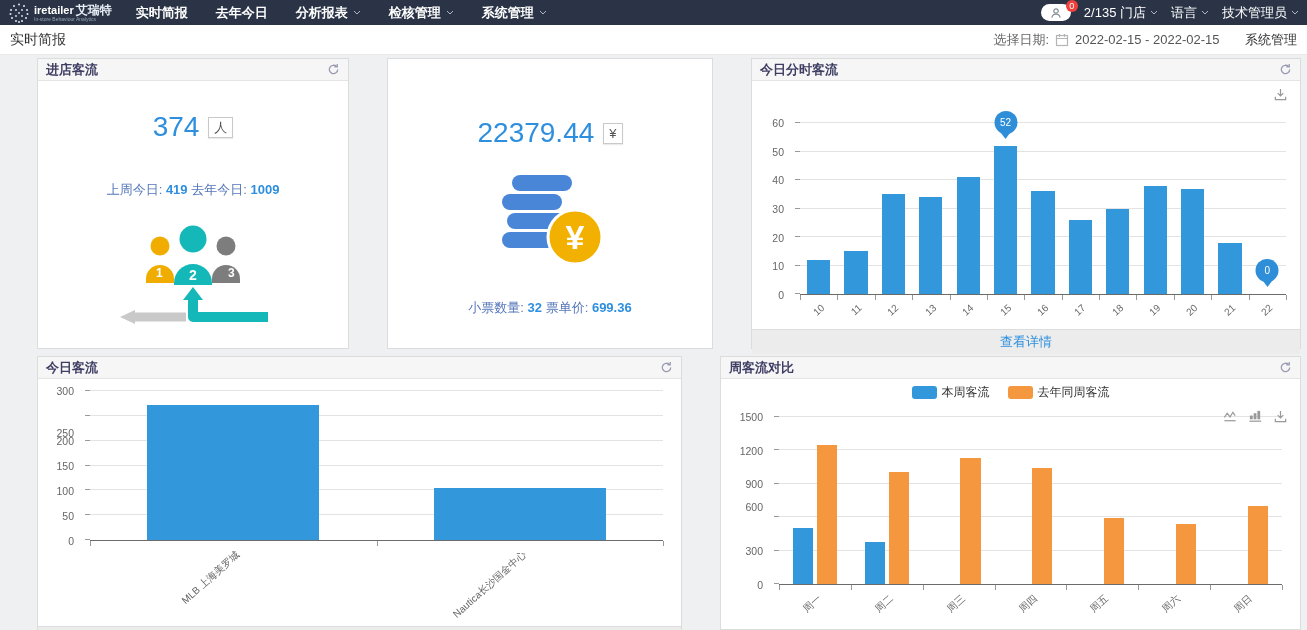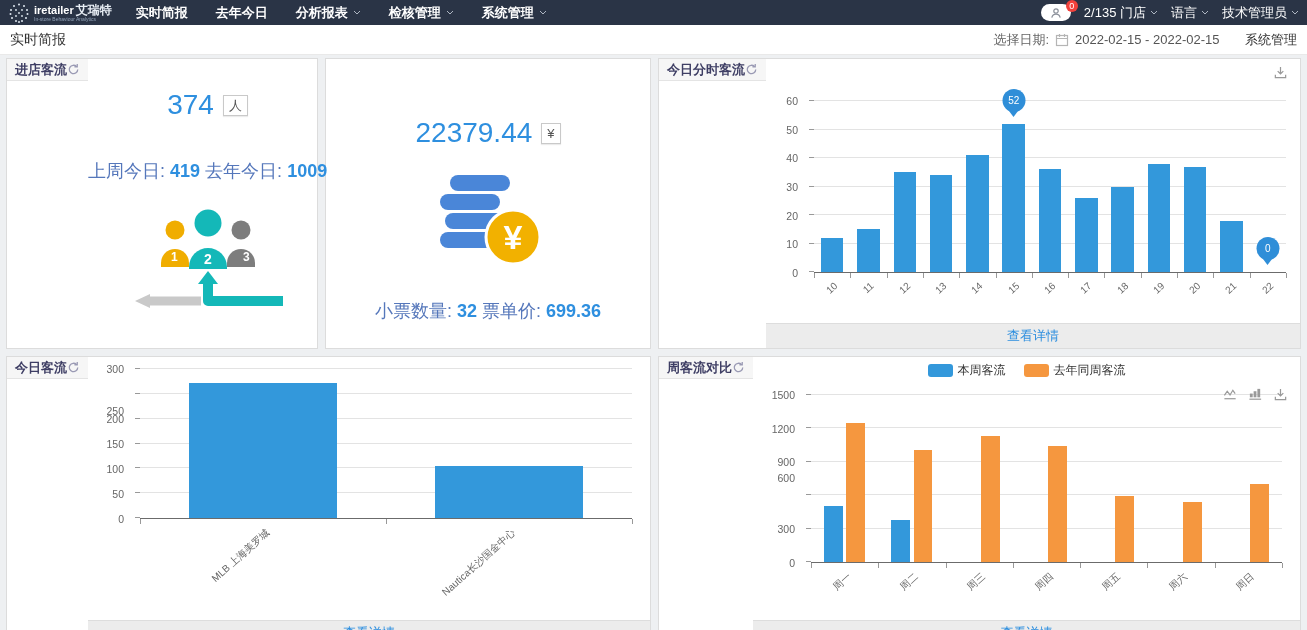--- a/index.html
+++ b/index.html
@@ -32,41 +32,41 @@
   .crumb { font-size:14px; color:#333; }
   .toolbar-right { margin-left:auto; display:flex; align-items:center; gap:6px; }
   .date-label { font-size:13px; color:#666; }
   .date-value { font-size:13px; color:#555; width:148px; overflow:hidden;
                 white-space:nowrap; cursor:pointer; }
   .personal-home { font-size:13px; color:#333; margin-left:16px; cursor:pointer; white-space:nowrap; }
 
   
   .main { padding:3px 6px 0 6px; display:flex; flex-direction:column; gap:7px; }
   .row { display:flex; gap:7px; }
-  .card { background:#fff; border:1px solid #dcdcdc; display:flex; flex-direction:row; }
+  .card { background:#fff; border:1px solid #dcdcdc; display:flex; flex-direction:column;margin-left:31px; }
   .card-h291 { height:291px; }
   .card-h290 { height:290px; }
   .w-visitors { width:312px; } .w-sales { width:326px; } .w-today { width:645px; }
   .flex1 { flex:1; }
   .card-header { height:22px; background:#f6f6f6; border-bottom:1px solid #e4e4e4;
                  display:flex; align-items:center; padding:0 8px; flex:none; }
   .card-title { font-size:13px; font-weight:bold; color:#3e3e64; }
   .refresh { margin-left:auto; cursor:pointer; display:flex; }
   .card-body { flex:1; position:relative; display:flex; flex-direction:column; }
   .card-footer { margin-top:auto; background:#ececec; border-top:1px solid #ddd;
                  text-align:center; font-size:13px; color:#2e8fdf; padding:3px 0;
                  cursor:pointer; flex:none; }
 
   
   .stat-body { align-items:center; }
   .value-row { display:flex; align-items:center; gap:9px; }
   .big-num { font-size:28px; color:#2e8fdf; }
   .unit-box { border:1px solid #c9c9c9; color:#555; font-size:13px; padding:0 5px;
               line-height:19px; background:#fff; box-shadow:0 1px 1px rgba(0,0,0,.08); }
-  .cmp-line { font-size:18px; color:#5577bb; white-space:nowrap; }
+  .cmp-line { font-size:13px; color:#5577bb; white-space:nowrap; }
   .cmp-line b { color:#2e8fdf; }
 
   
   .chart { position:relative; }
   .grid-line { position:absolute; left:0; right:0; height:1px; background:#e3e3e3; }
   .y-tick { position:absolute; left:-5px; width:5px; height:1px; background:#999; }
   .x-tick { position:absolute; width:1px; height:5px; background:#999; bottom:-6px; }
   .y-lab { position:absolute; right:10px; font-size:10.5px; color:#666; }
   .x-lab { position:absolute; top:1px; font-size:10px; color:#666; white-space:nowrap;
            transform-origin:100% 0; transform:rotate(-42deg); }
@@ -441,21 +441,21 @@
           <span class="tool">
             <svg width="15" height="15" viewBox="0 0 16 16">
               <path d="M8 2v7 M5 6.5 8 9.5 11 6.5 M2.5 10.5v3h11v-3" fill="none" stroke="#999" stroke-width="1.3"></path>
             </svg>
           </span>
         </div>
         <div class="chart" id="chart-weekly" style="margin:16px 18px 0 0; height:212px;">
             <div style="position: absolute; left: 0px; top: 0px; width: 52px; height: 168px;">
               <div class="y-lab" style="top: 162px;">0</div>
               <div class="y-lab" style="top: 128.4px;">300</div>
-              <div class="y-lab" style="top: 77px;">600</div>
+              <div class="y-lab" style="top: 84px;">600</div>
               <div class="y-lab" style="top: 61.2px;">900</div>
               <div class="y-lab" style="top: 27.6px;">1200</div>
               <div class="y-lab" style="top: -6px;">1500</div>
             </div>
             <div style="position: absolute; left: 58px; right: 0px; top: 0px; height: 168px; border-bottom: 1px solid rgb(107, 107, 107);">
               <div class="y-tick" style="bottom: 0%;"></div>
               <div class="grid-line" style="bottom: 20%;"></div>
               <div class="y-tick" style="bottom: 20%;"></div>
               <div class="grid-line" style="bottom: 40%;"></div>
               <div class="y-tick" style="bottom: 40%;"></div>

